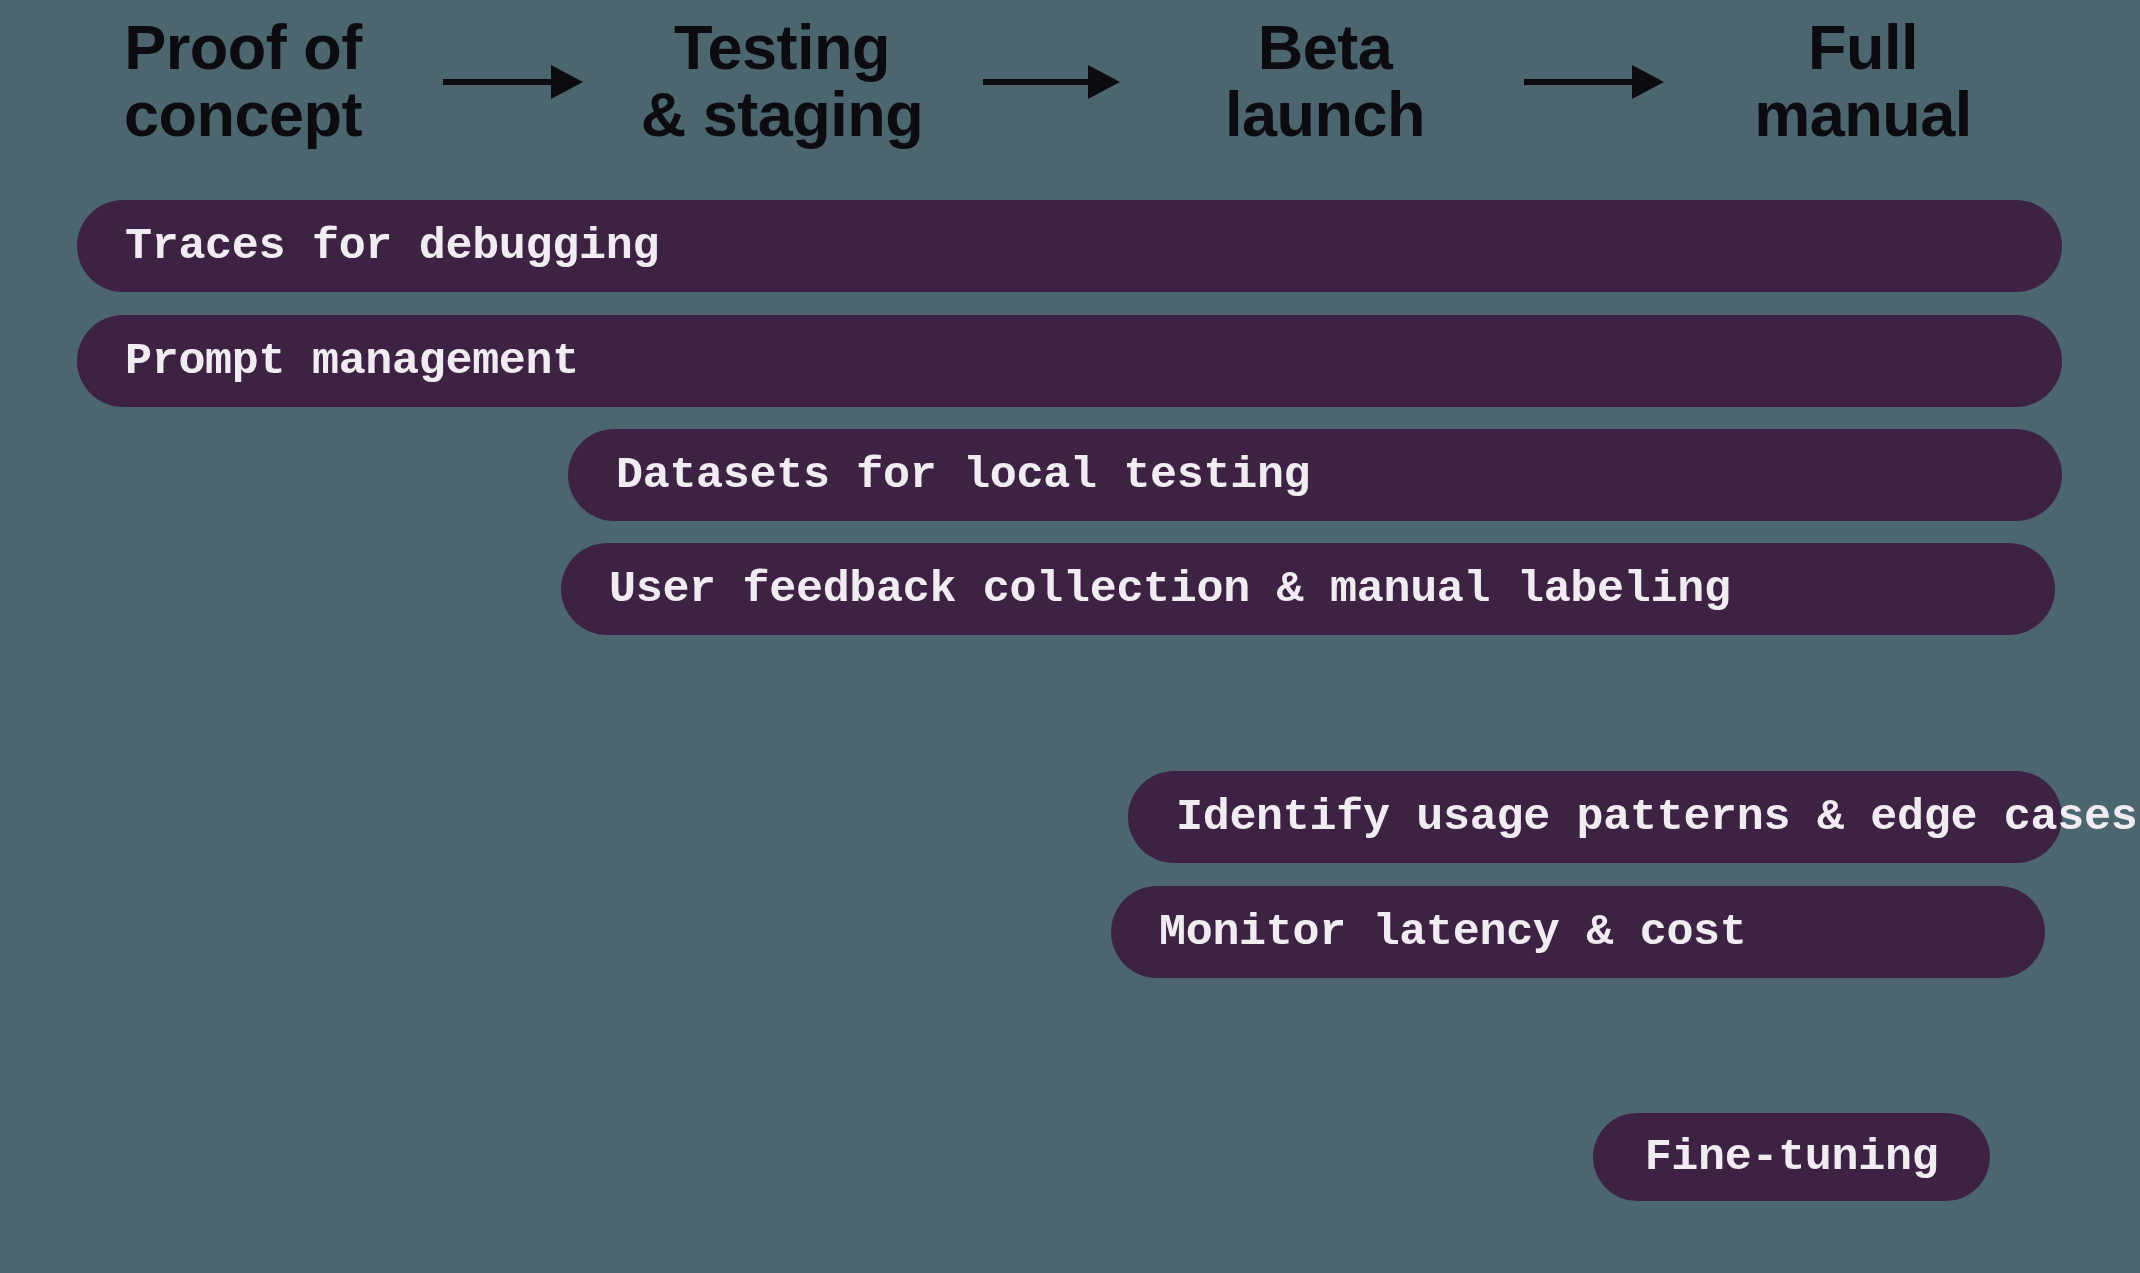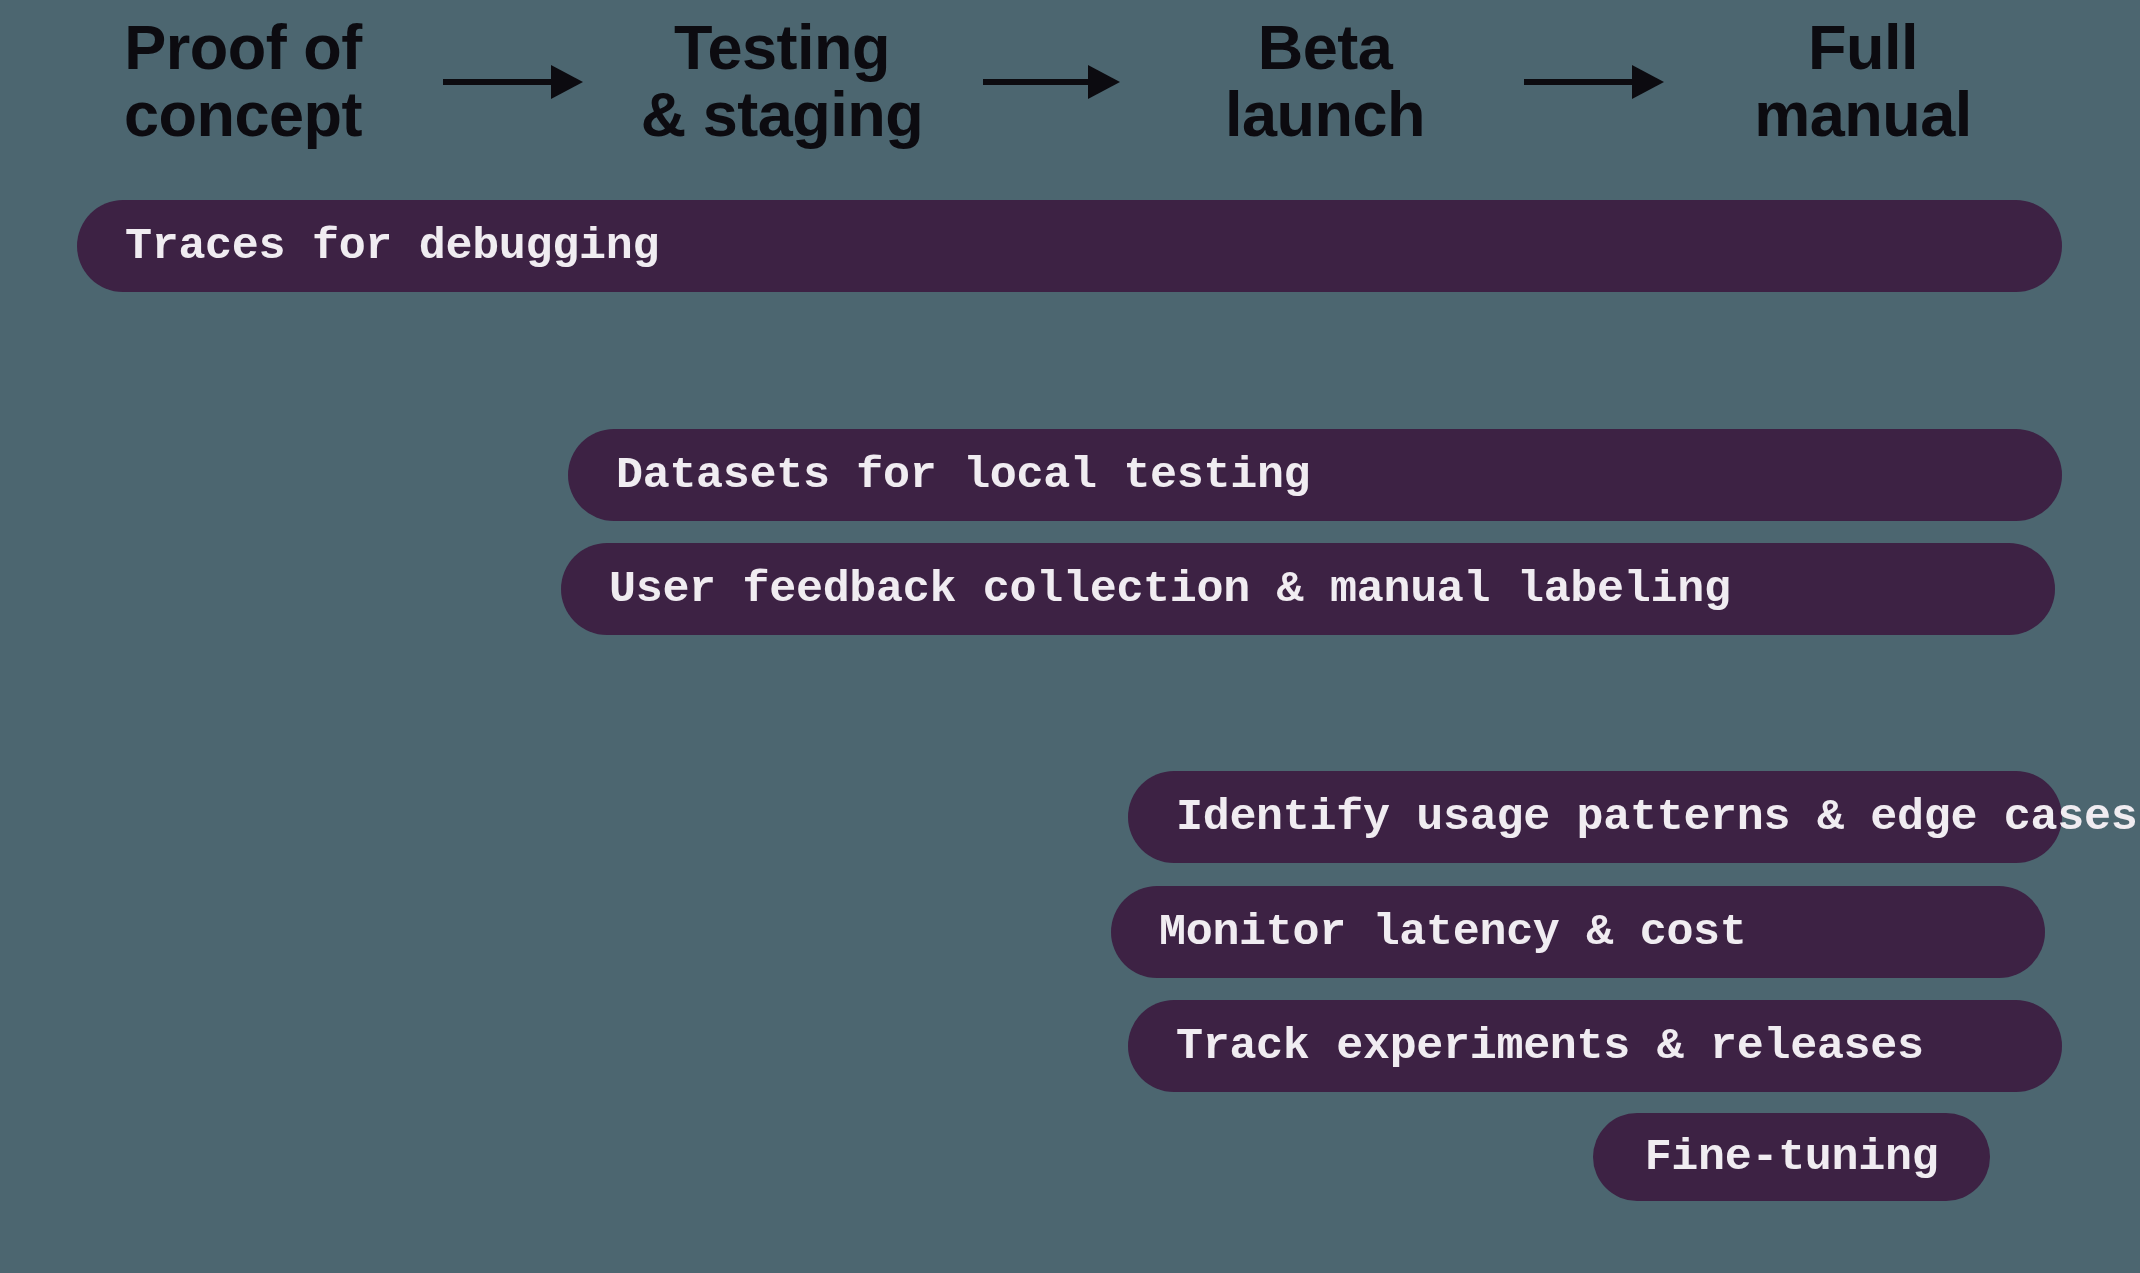--- a/index.html
+++ b/index.html
@@ -91,32 +91,32 @@
     <span class="line">manual</span>
   </div>
 
   <div class="arrow" style="left:443px; width:108px;"></div>
   <div class="arrow" style="left:983px; width:105px;"></div>
   <div class="arrow" style="left:1524px; width:108px;"></div>
 
   <div class="bar" style="left:77px;   top:200px;  width:1985px;">
     <span>Traces for debugging</span>
   </div>
+  <div class="bar" style="left:77px;   top:315px;  width:1985px;">
+    <span>Prompt management</span>
+  </div>
   <div class="bar" style="left:568px;  top:429px;  width:1494px;">
     <span>Datasets for local testing</span>
   </div>
   <div class="bar" style="left:561px;  top:543px;  width:1494px;">
     <span>User feedback collection &amp; manual labeling</span>
   </div>
   <div class="bar" style="left:1128px; top:771px;  width:934px;">
     <span>Identify usage patterns &amp; edge cases</span>
   </div>
   <div class="bar" style="left:1111px; top:886px;  width:934px;">
     <span>Monitor latency &amp; cost</span>
   </div>
-  <div class="bar" style="left:1128px; top:1000px; width:934px;">
-    <span>Track experiments &amp; releases</span>
-  </div>
   <div class="bar center" style="left:1593px; top:1113px; width:397px; height:88px;">
     <span>Fine-tuning</span>
   </div>
 
 </div>
 
 </body></html>

